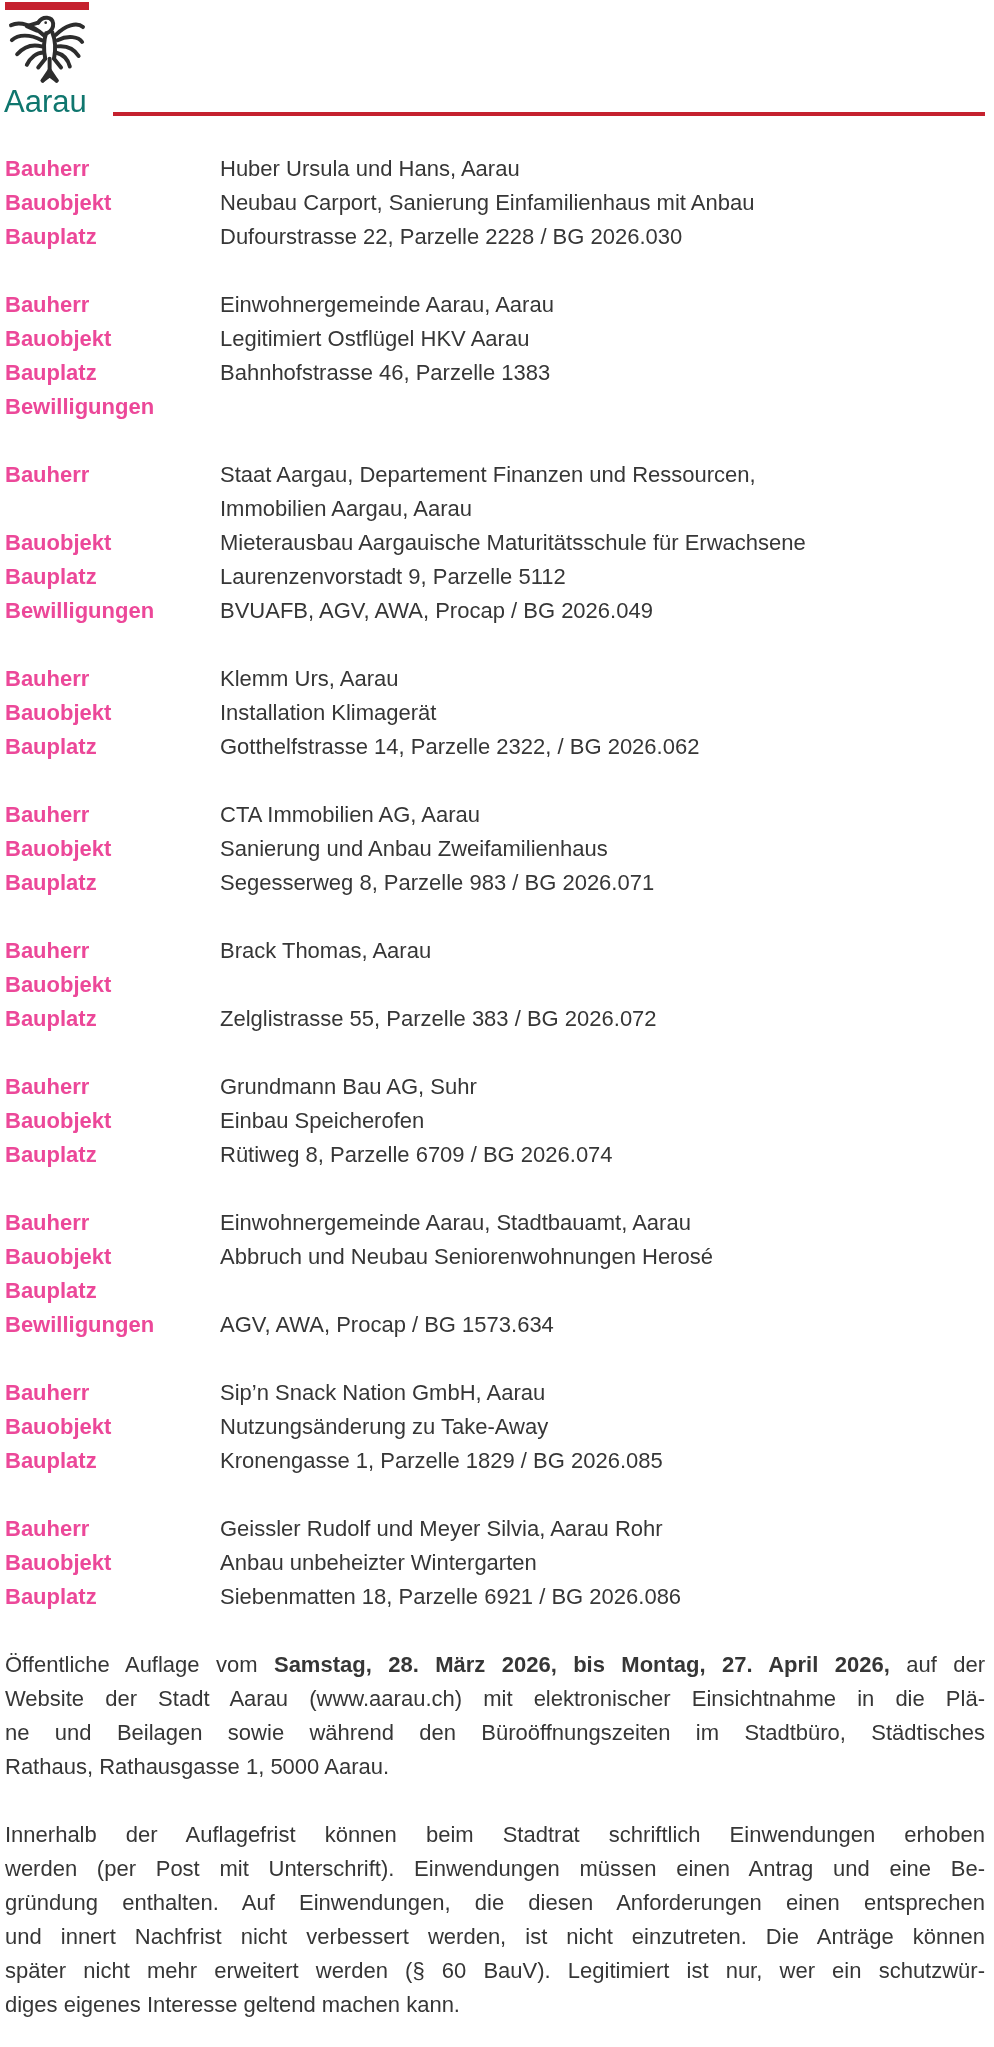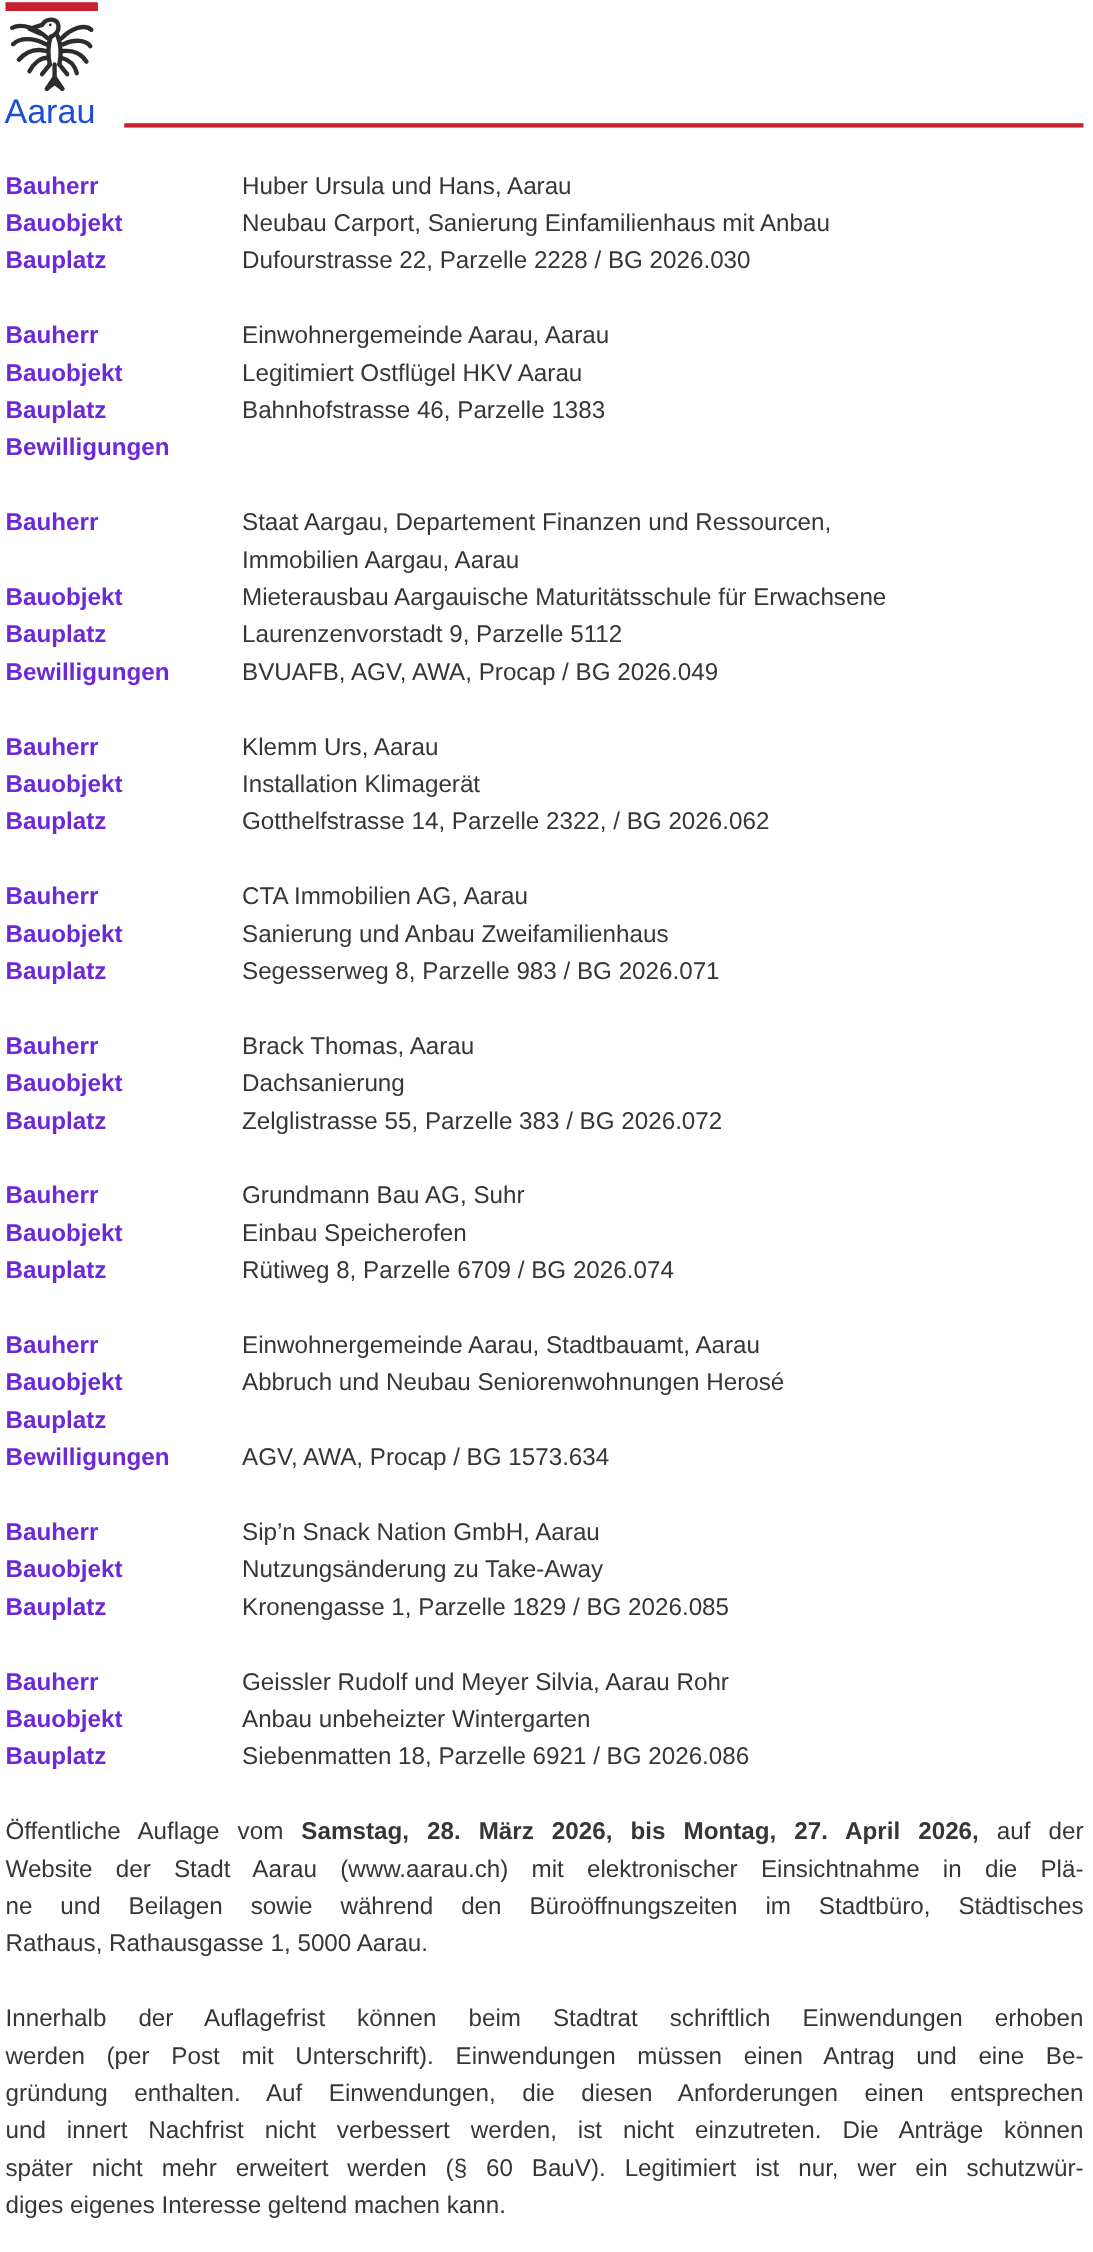--- a/index.html
+++ b/index.html
@@ -23,31 +23,31 @@
     width: 84px; height: 8px;
     background: var(--accent, #c5212e);
   }
   .eagle {
     position: absolute; left: 0; top: 13px;
     width: 84px; height: 72px;
   }
   .wordmark {
     position: absolute; left: -1px; top: 86px;
     font-size: 31px; line-height: 32px;
-    color: #1d4ed8; letter-spacing: 0;
+    color: #0f766e; letter-spacing: 0;
   }
   .rule {
     position: absolute; left: 108px; right: 0; top: 112px;
     height: 4px; background: var(--accent, #c5212e);
   }
   
   .entries { margin-top: 2px; }
   .entry { margin-bottom: 34px; }
   .field-row { display: grid; grid-template-columns: 215px 1fr; }
-  .flabel { font-weight: 700; color: #6d28d9; }
+  .flabel { font-weight: 700; color: #ec4899; }
   .fvalue { white-space: pre-line; }
   
   .footer { }
   .para + .para { margin-top: 34px; }
   .jline { text-align: justify; text-align-last: justify; }
   .jline.last { text-align-last: left; }
   .b { font-weight: 700; }
 </style>
 </head>
 <body>
@@ -161,21 +161,20 @@
           <div class="fvalue">Segesserweg 8, Parzelle 983 / BG 2026.071</div>
         </div>
       </div>
       <div class="entry">
         <div class="field-row">
           <div class="flabel">Bauherr</div>
           <div class="fvalue">Brack Thomas, Aarau</div>
         </div>
         <div class="field-row">
           <div class="flabel">Bauobjekt</div>
-          <div class="fvalue">Dachsanierung</div>
         </div>
         <div class="field-row">
           <div class="flabel">Bauplatz</div>
           <div class="fvalue">Zelglistrasse 55, Parzelle 383 / BG 2026.072</div>
         </div>
       </div>
       <div class="entry">
         <div class="field-row">
           <div class="flabel">Bauherr</div>
           <div class="fvalue">Grundmann Bau AG, Suhr</div>

